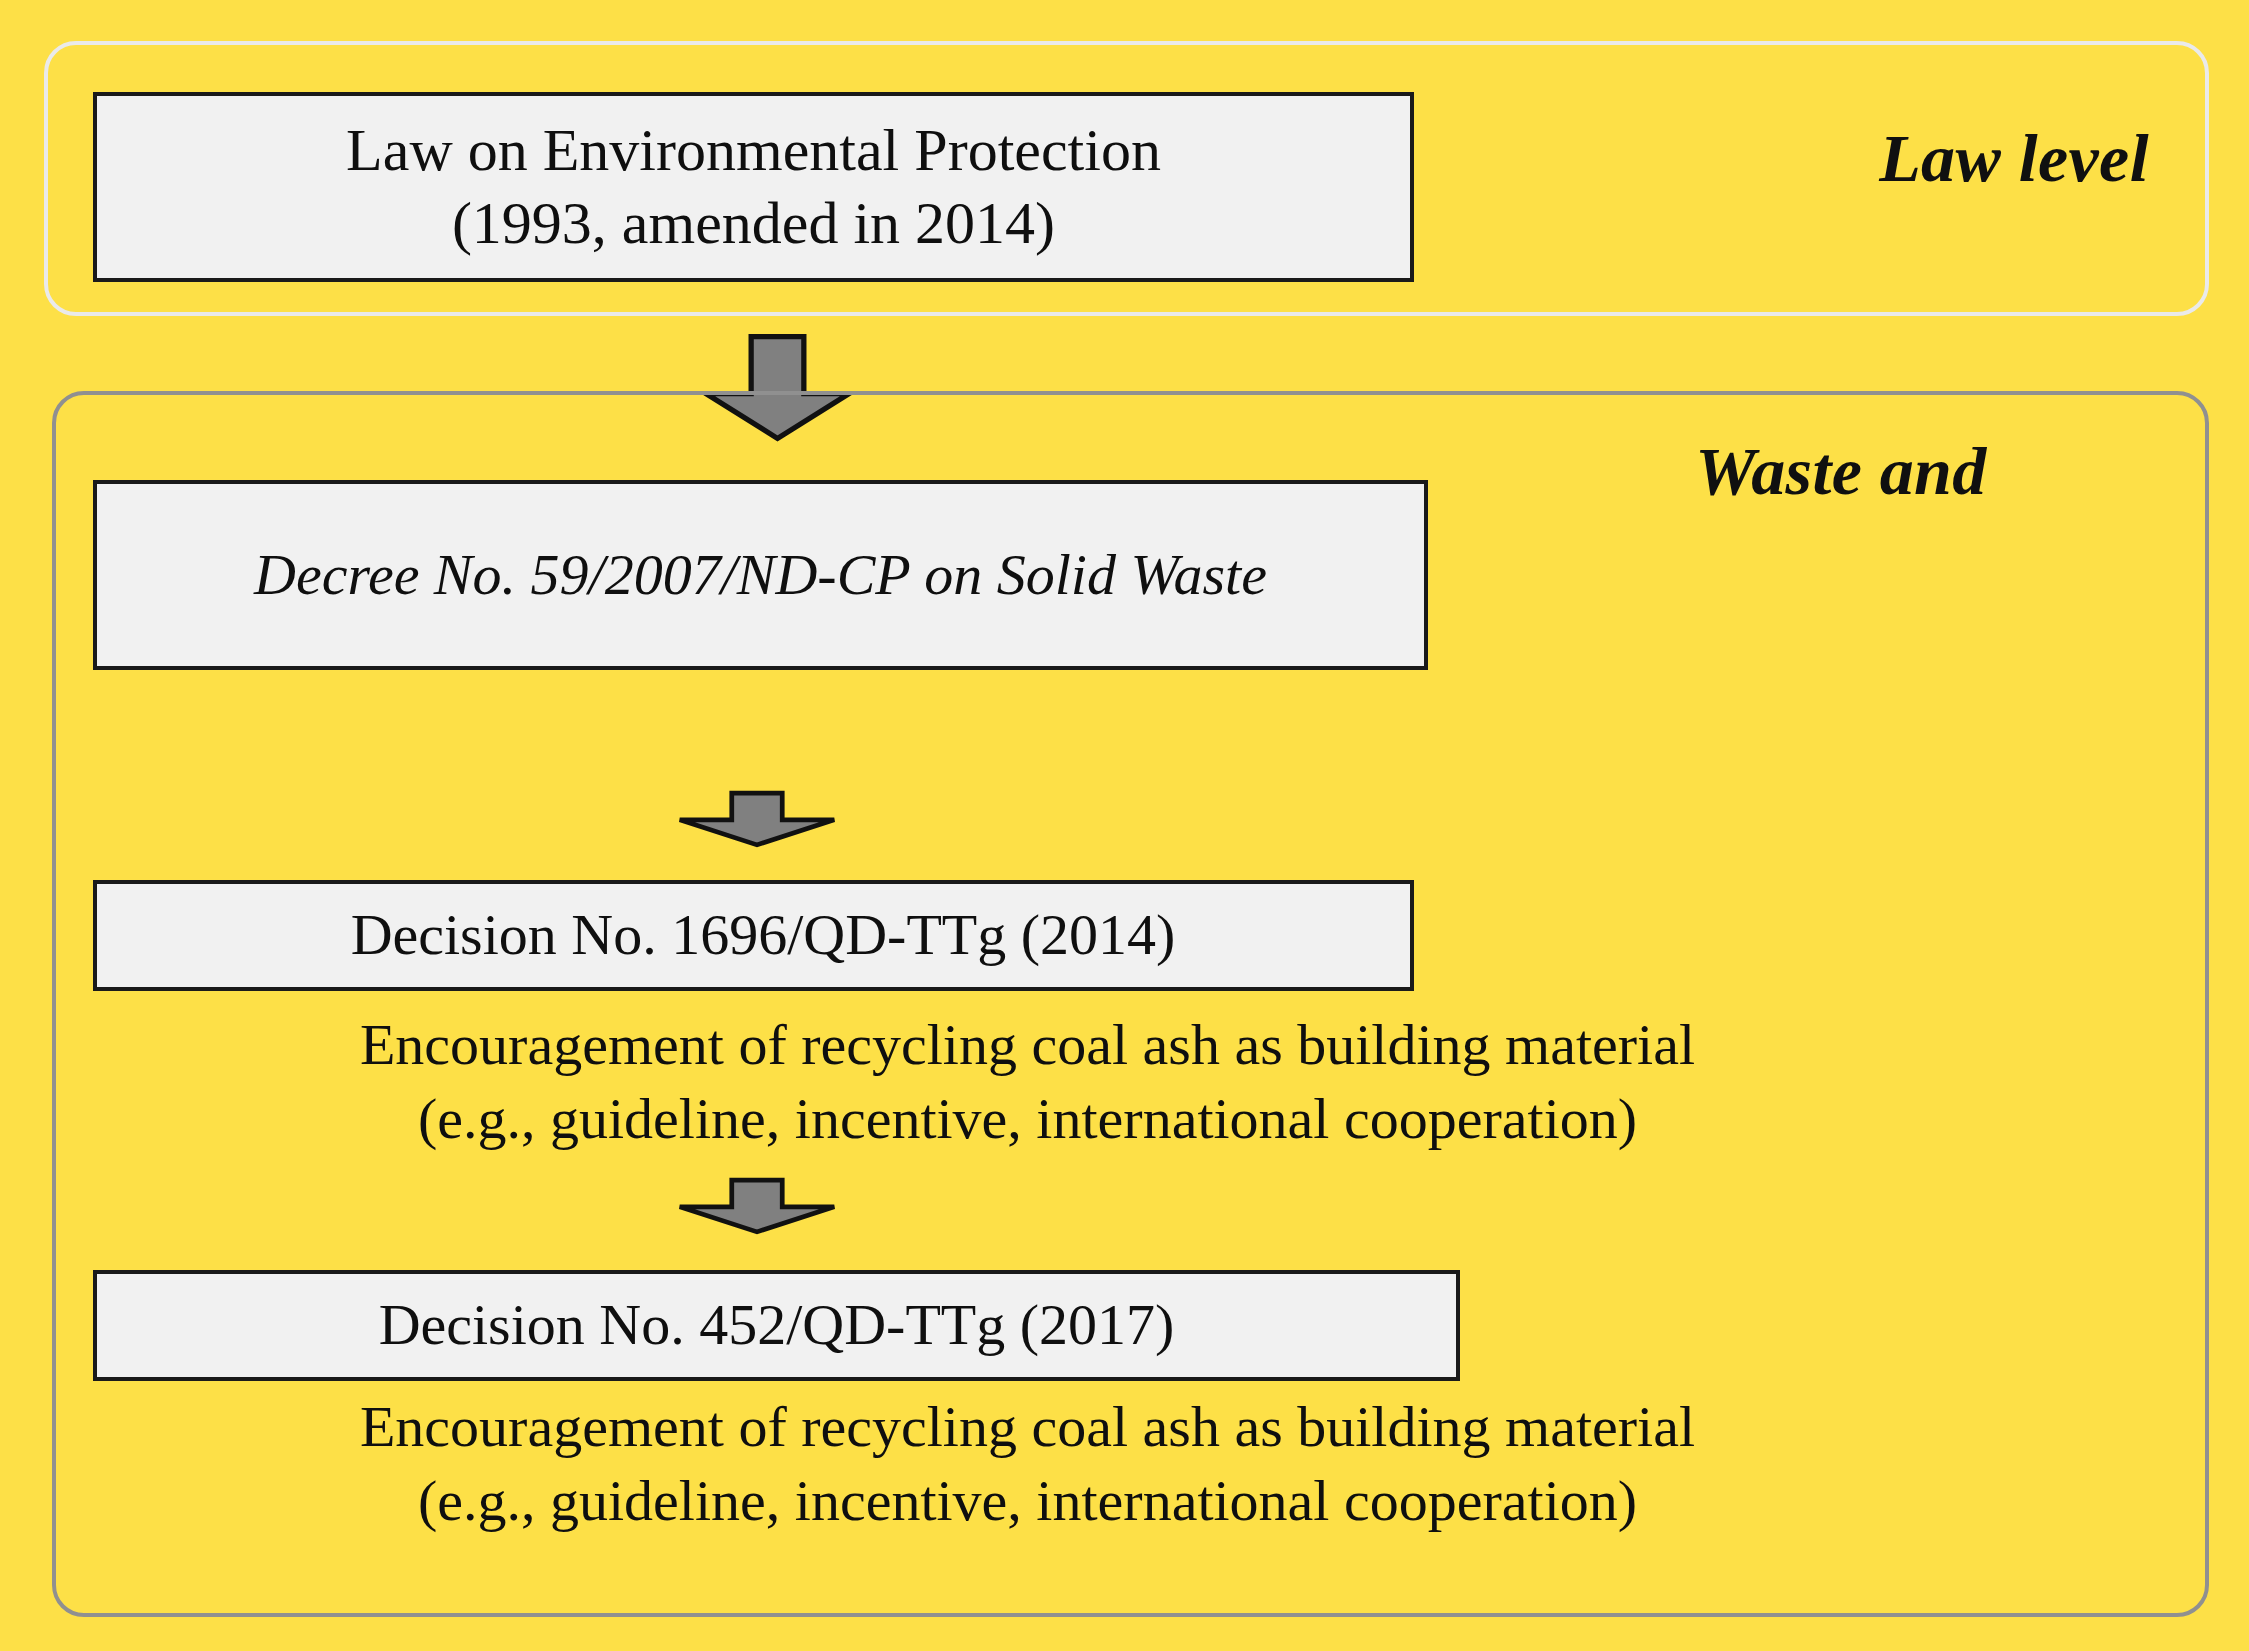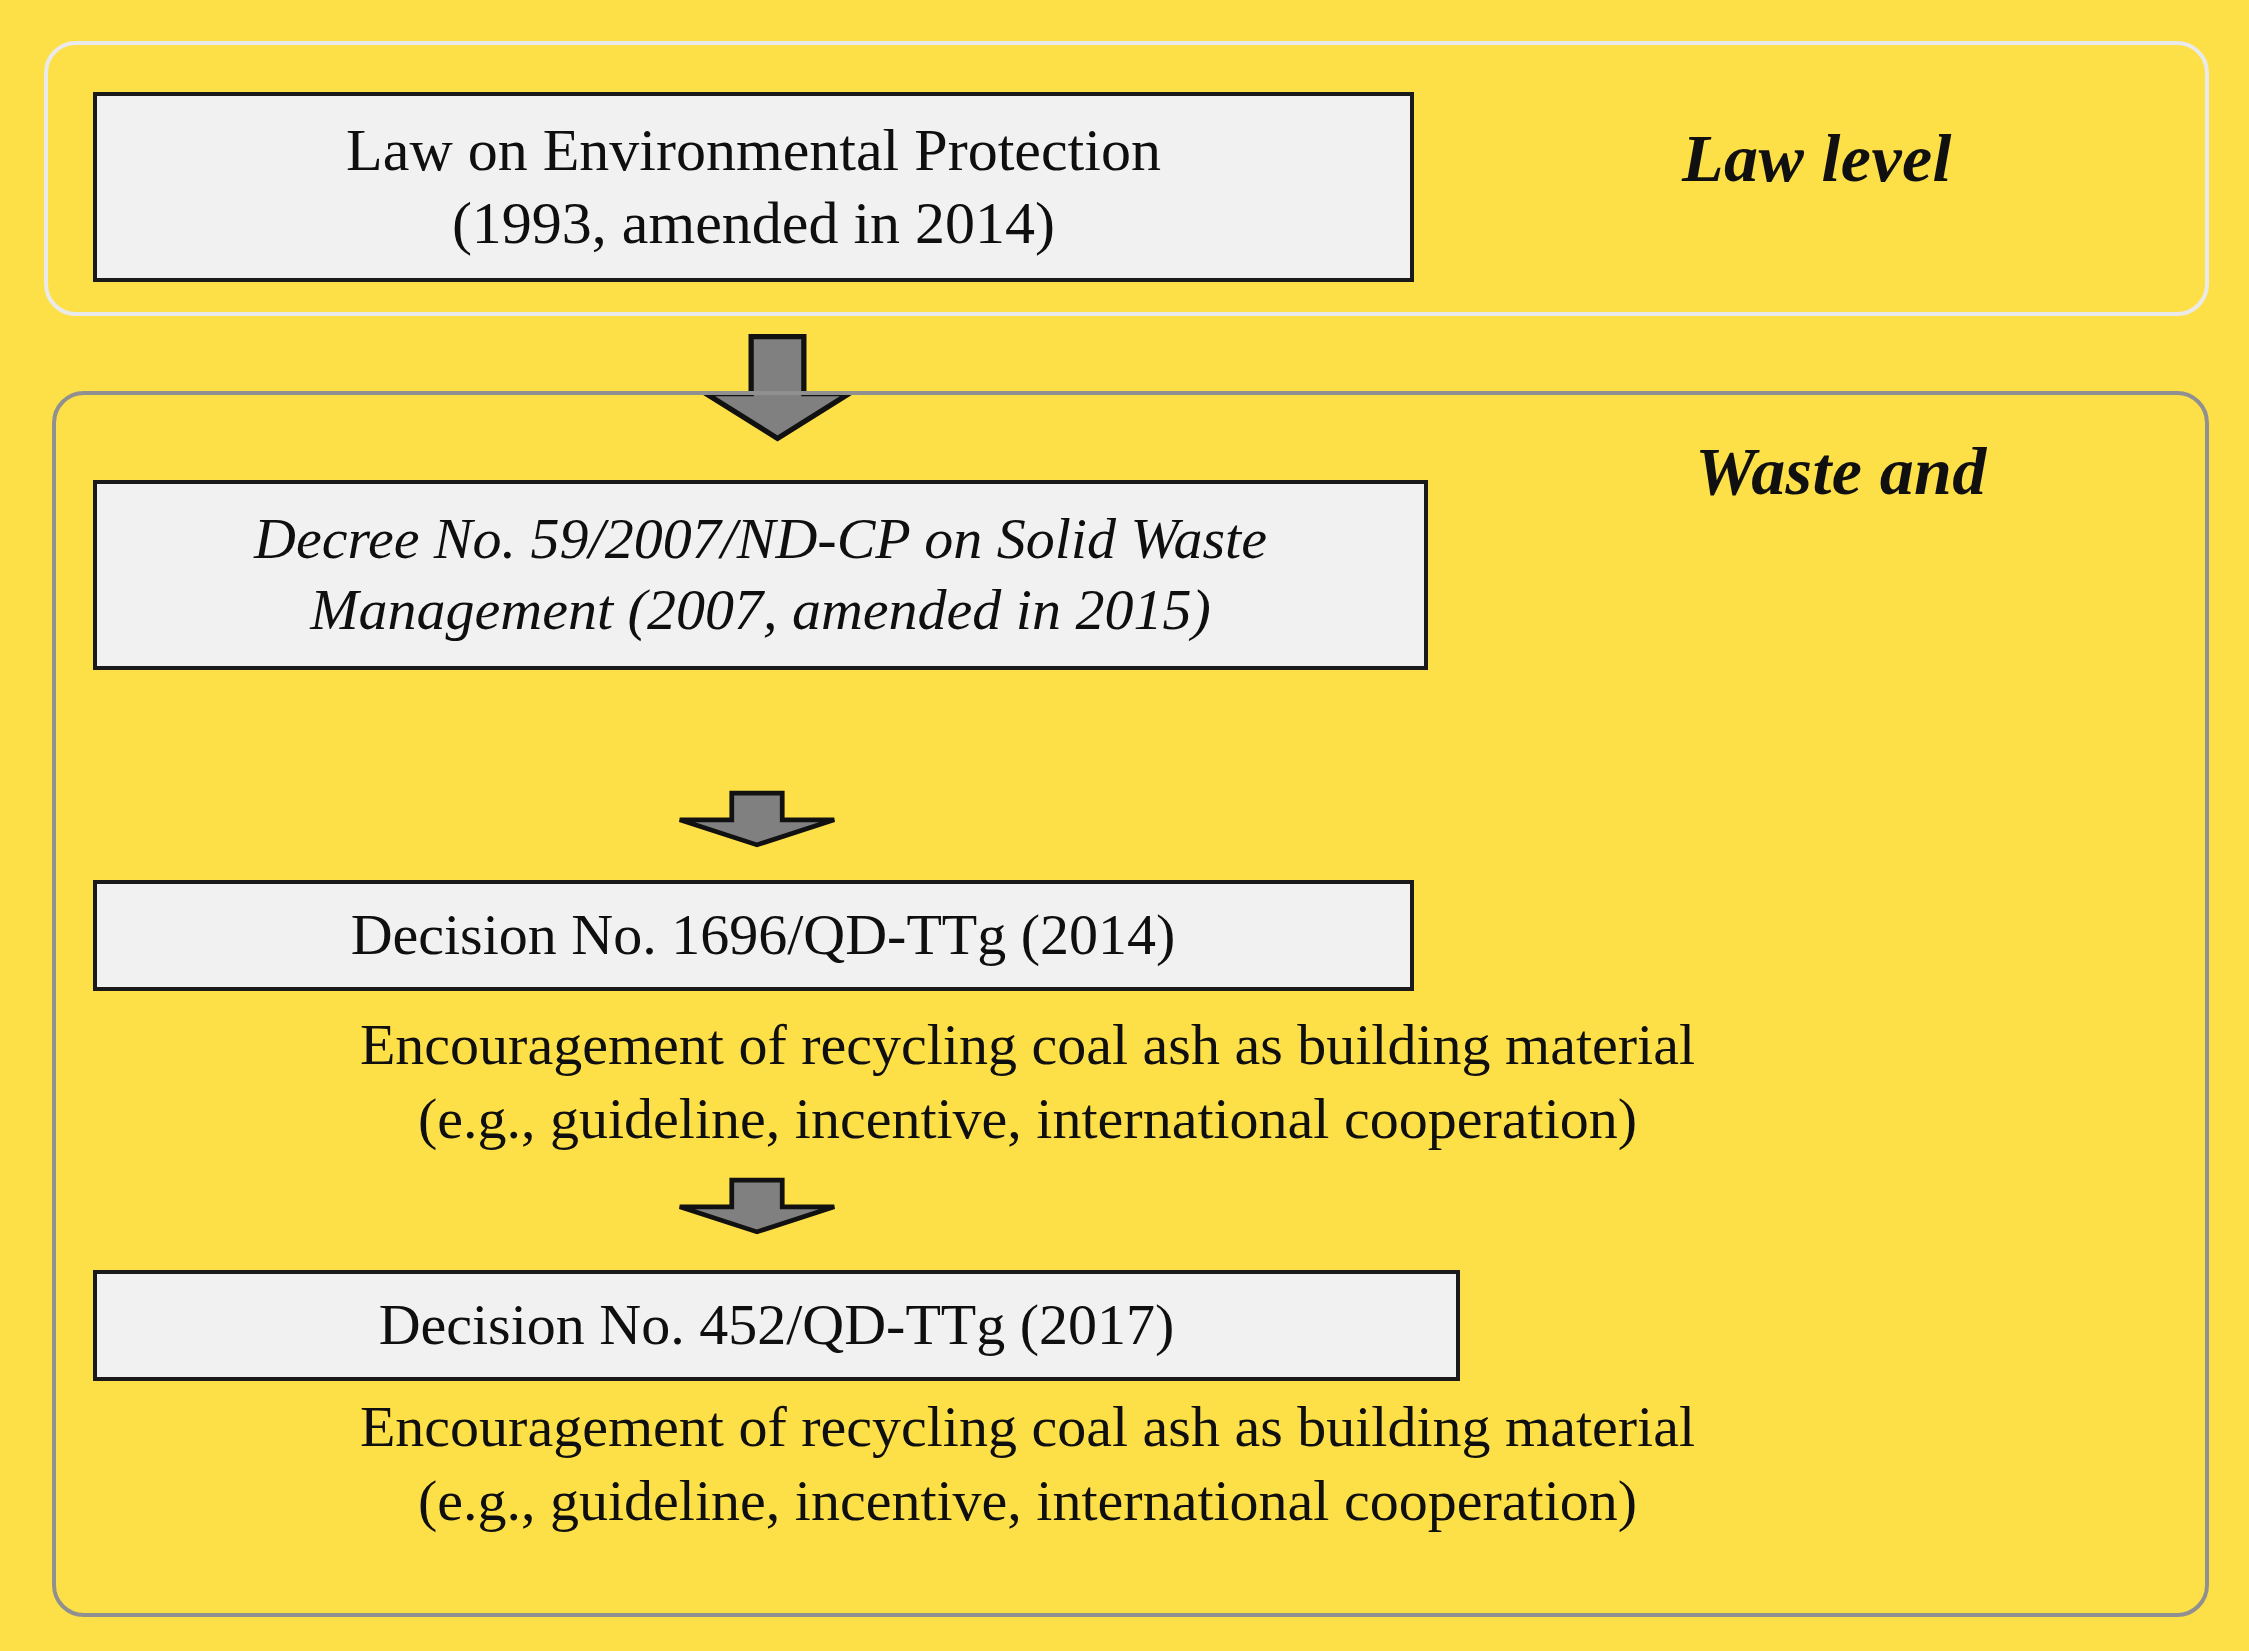--- a/index.html
+++ b/index.html
@@ -51,20 +51,21 @@
     text-align: center;
     line-height: 1.14;
     color: #101010;
     letter-spacing: 0.4px;
   }
   .level-law {
     left: 1485px;
     top: 120px;
     width: 664px;
     font-size: 68px;
+    text-align: right;
   }
   .level-decree {
     left: 1446px;
     top: 433px;
     width: 790px;
     font-size: 68px;
   }
 
   
   .doc-box {
@@ -189,21 +190,21 @@
     <svg viewBox="0 0 100 72" preserveAspectRatio="none" aria-hidden="true">
       <polygon points="33,3 67,3 67,40 96,40 50,69 4,40 33,40" fill="#808080" stroke="#111111" stroke-width="3.4" stroke-linejoin="miter"></polygon>
     </svg>
   </div>
 
   <div class="panel panel-decree"></div>
 
   <div class="level-label level-decree"><span>Waste and</span><br></div>
 
   <div class="doc-box box-decree">
-    <span class="doc-text"><span>Decree No. 59/2007/ND-CP on Solid Waste</span><br><span>Management (2007, amended in 2015)</span></span>
+    <span class="doc-text"><span>Decree No. 59/2007/ND-CP on Solid Waste</span><br></span>
   </div>
 
 
   <div class="arrow arrow-small-1">
     <svg viewBox="0 0 104 37" preserveAspectRatio="none" aria-hidden="true">
       <polygon points="36,2 68,2 68,19 101,19 52,35 3,19 36,19" fill="#808080" stroke="#111111" stroke-width="3" stroke-linejoin="miter"></polygon>
     </svg>
   </div>
 
   <div class="doc-box box-decision-1696">

